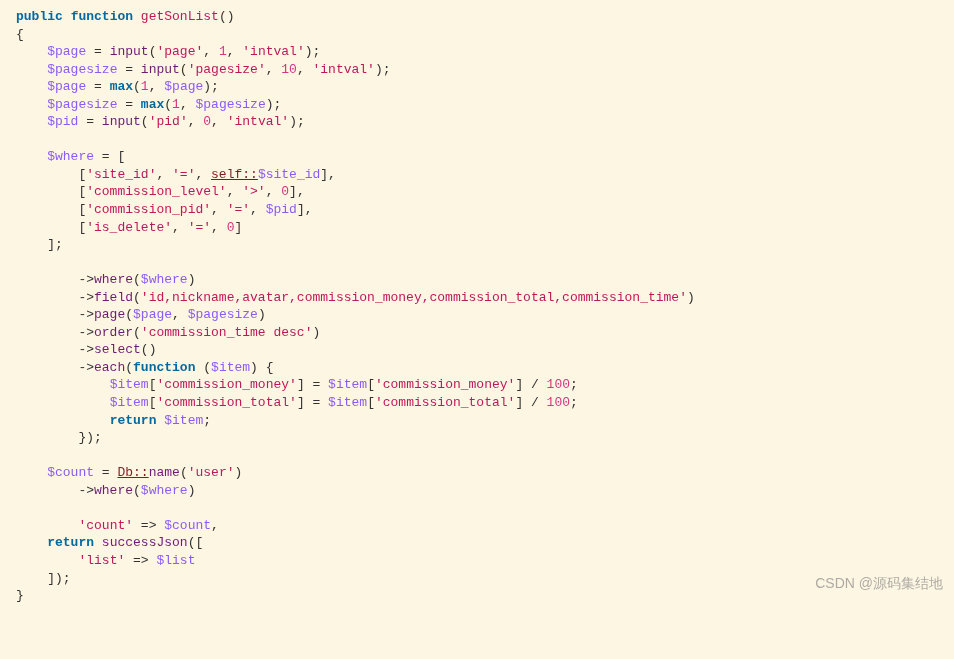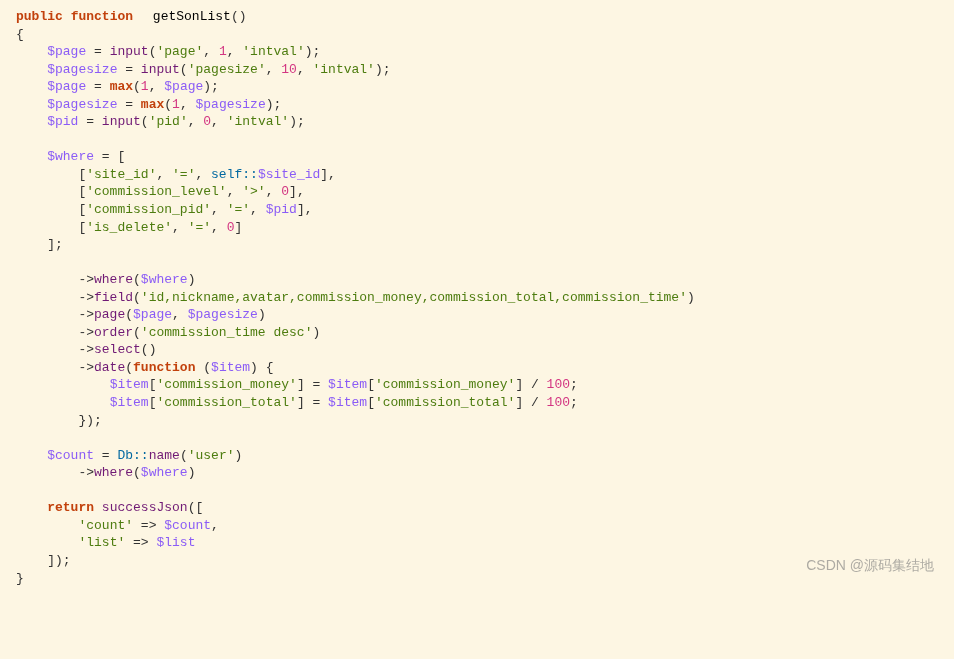--- a/index.html
+++ b/index.html
@@ -8,30 +8,30 @@
     background: #fdf6e3;
     font-family: Consolas, 'Courier New', monospace;
     font-size: 13px;
     line-height: 1.35;
     color: #333;
     width: 954px;
     box-sizing: border-box;
     position: relative;
   }
   .line { white-space: pre; }
-  .kw { color: #c2410c; font-weight: bold; }   
-  .fn { color: #000000; margin-left: 12px; }
+  .kw { color: #0369a1; font-weight: bold; }   
+  .fn { color: #be185d; }
   .var { color: #8b5cf6; }                     
   .call { color: #701a75; }
-  .str { color: #4d7c0f; font-family: Liberation Mono, monospace; }                     
+  .str { color: #be185d; font-family: Liberation Mono, monospace; }                     
   .num { color: #d33682; }                     
-  .scope { color: #0369a1; }
+  .scope { color: #7f1d1d; text-decoration: underline; }
   .watermark {
     position: absolute;
-    right: 20px;
+    right: 11px;
     bottom: 20px;
     color: rgba(120,120,120,0.6);
     font-family: sans-serif;
     font-size: 14px;
     pointer-events: none;
   }
 </style>
 </head>
 <body>
 
@@ -49,28 +49,29 @@
 <div class="line">        [<span class="str">'commission_level'</span>, <span class="str">'&gt;'</span>, <span class="num">0</span>],</div>
 <div class="line">        [<span class="str">'commission_pid'</span>, <span class="str">'='</span>, <span class="var">$pid</span>],</div>
 <div class="line">        [<span class="str">'is_delete'</span>, <span class="str">'='</span>, <span class="num">0</span>]</div>
 <div class="line">    ];</div>
 <div class="line"> </div>
 <div class="line">        -&gt;<span class="call">where</span>(<span class="var">$where</span>)</div>
 <div class="line">        -&gt;<span class="call">field</span>(<span class="str">'id,nickname,avatar,commission_money,commission_total,commission_time'</span>)</div>
 <div class="line">        -&gt;<span class="call">page</span>(<span class="var">$page</span>, <span class="var">$pagesize</span>)</div>
 <div class="line">        -&gt;<span class="call">order</span>(<span class="str">'commission_time desc'</span>)</div>
 <div class="line">        -&gt;<span class="call">select</span>()</div>
-<div class="line">        -&gt;<span class="call">date</span>(<span class="kw">function</span> (<span class="var">$item</span>) {</div>
+<div class="line">        -&gt;<span class="call">each</span>(<span class="kw">function</span> (<span class="var">$item</span>) {</div>
 <div class="line">            <span class="var">$item</span>[<span class="str">'commission_money'</span>] = <span class="var">$item</span>[<span class="str">'commission_money'</span>] / <span class="num">100</span>;</div>
 <div class="line">            <span class="var">$item</span>[<span class="str">'commission_total'</span>] = <span class="var">$item</span>[<span class="str">'commission_total'</span>] / <span class="num">100</span>;</div>
+<div class="line">            <span class="kw">return</span> <span class="var">$item</span>;</div>
 <div class="line">        });</div>
 <div class="line"> </div>
 <div class="line">    <span class="var">$count</span> = <span class="scope">Db::</span><span class="call">name</span>(<span class="str">'user'</span>)</div>
 <div class="line">        -&gt;<span class="call">where</span>(<span class="var">$where</span>)</div>
 <div class="line"> </div>
+<div class="line">        <span class="str">'count'</span> =&gt; <span class="var">$count</span>,</div>
 <div class="line">    <span class="kw">return</span> <span class="call">successJson</span>([</div>
-<div class="line">        <span class="str">'count'</span> =&gt; <span class="var">$count</span>,</div>
 <div class="line">        <span class="str">'list'</span> =&gt; <span class="var">$list</span></div>
 <div class="line">    ]);</div>
 <div class="line">}</div>
 </div>
 
 <div class="watermark">CSDN @源码集结地</div>
 
 </body></html>

